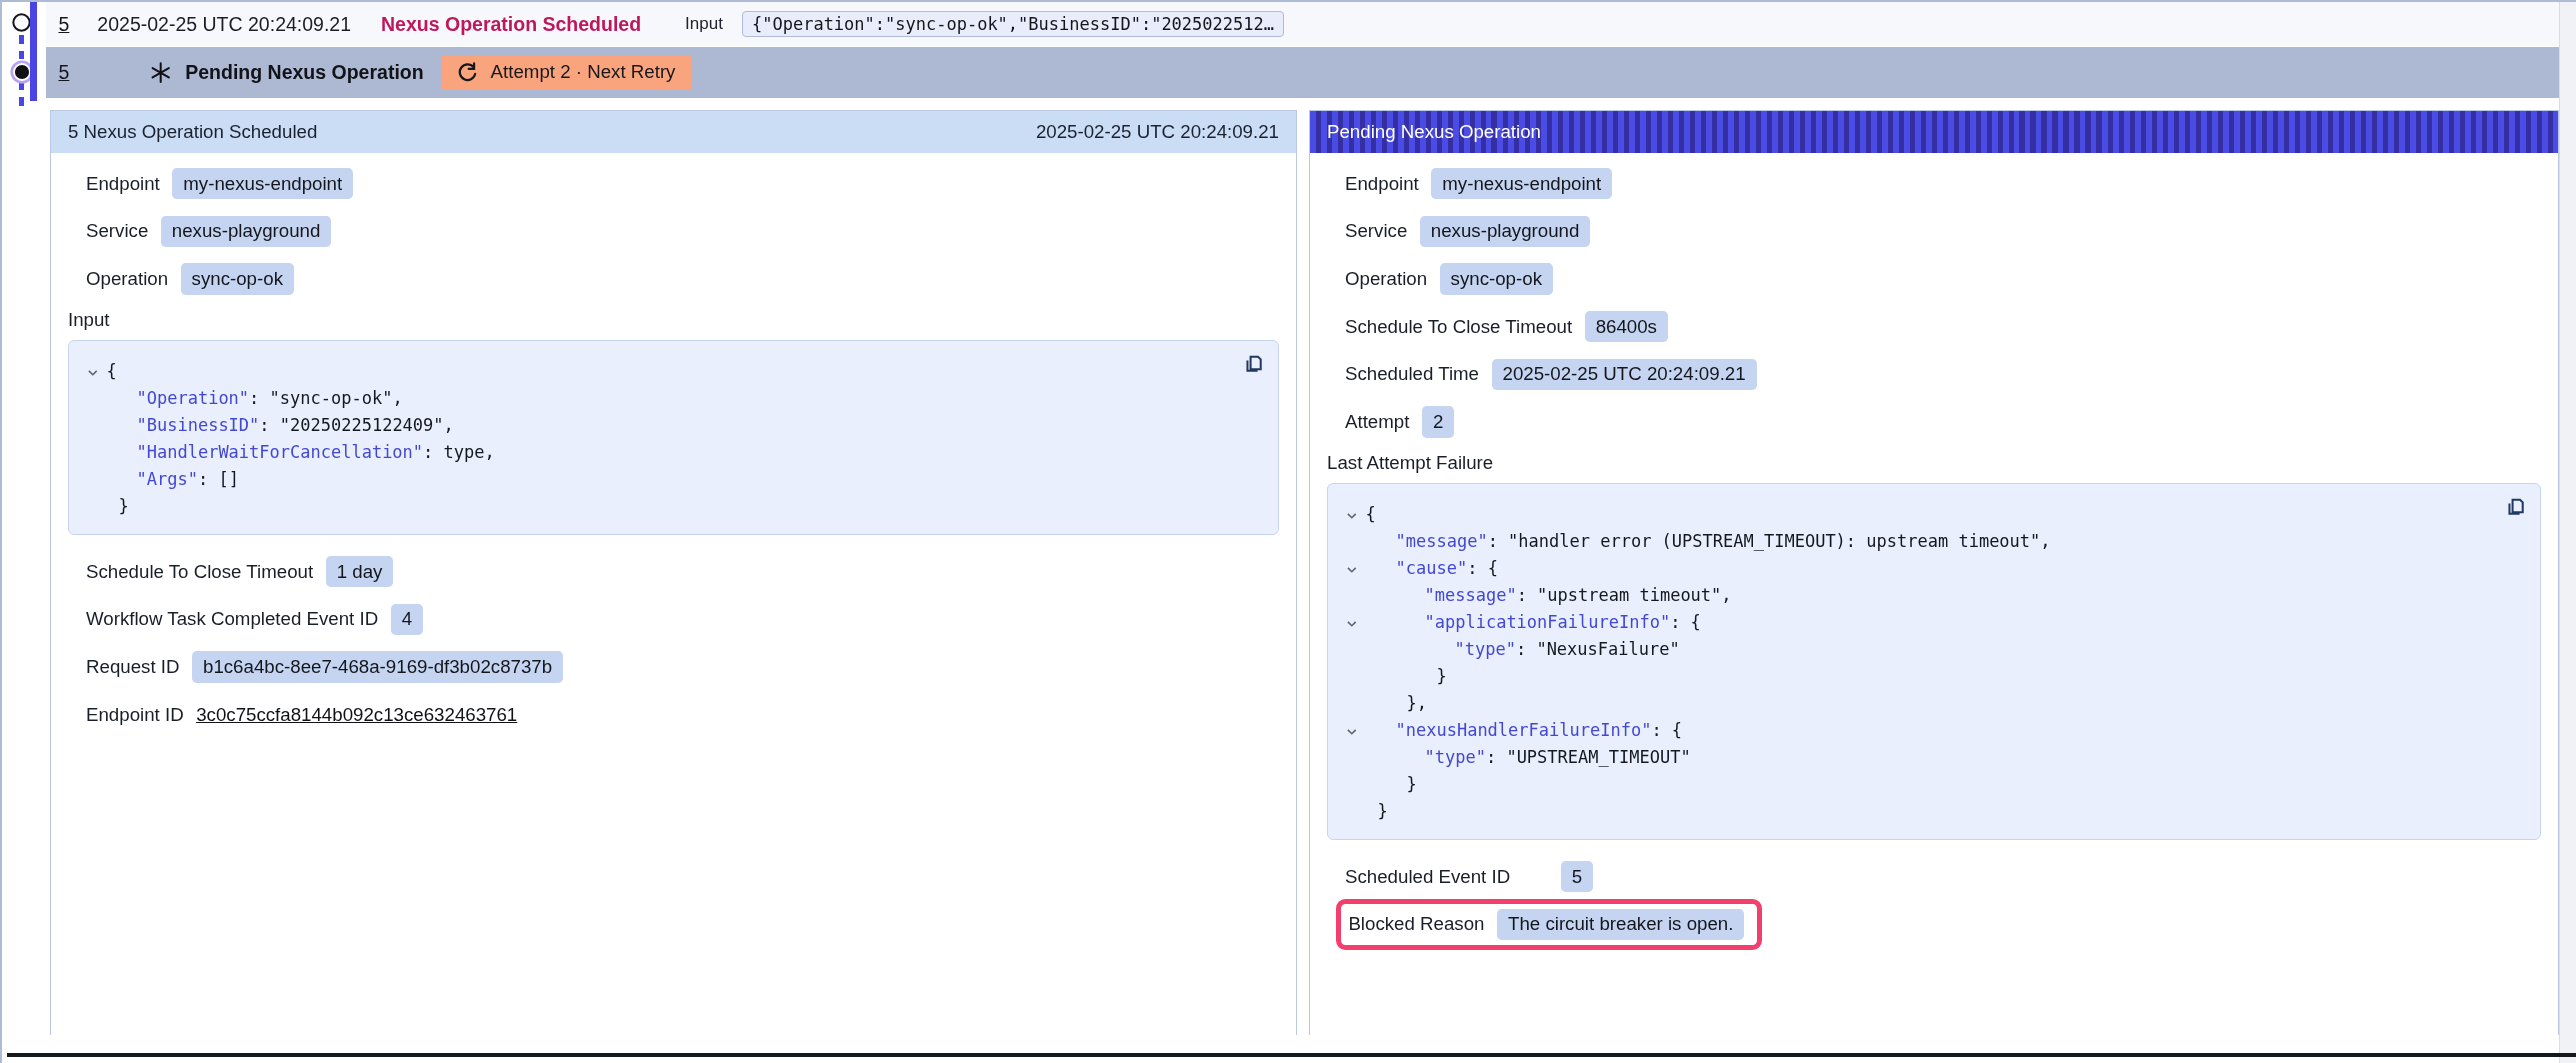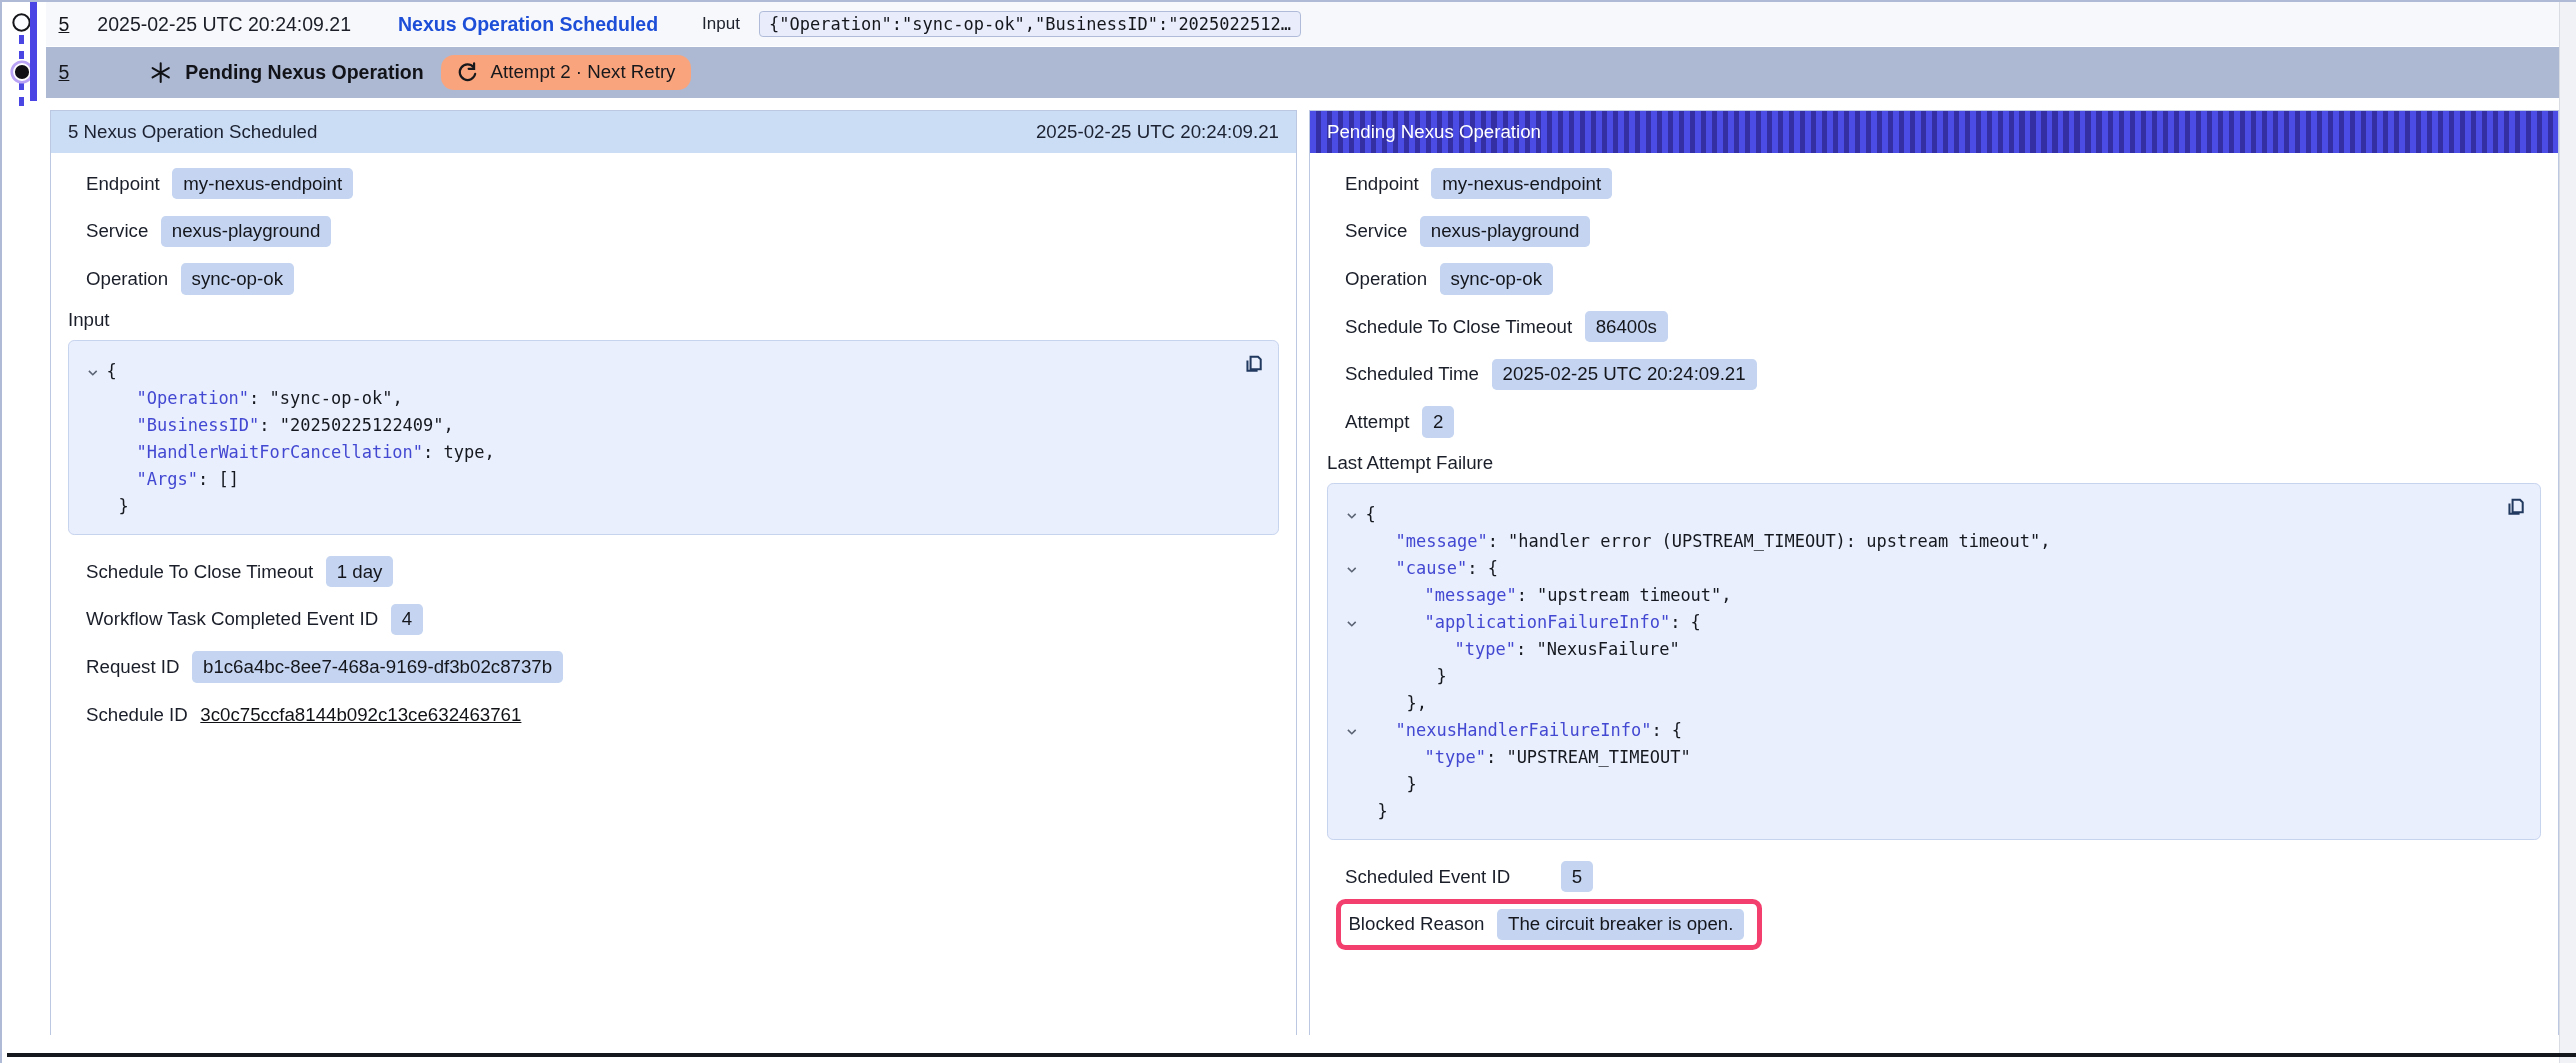--- a/index.html
+++ b/index.html
@@ -18,30 +18,30 @@
   .tl-circle1{position:absolute;left:9.4px;top:10px;}
   .tl-circle2{position:absolute;left:7px;top:57px;}
   .tl-dash{position:absolute;left:17px;top:33px;width:4.7px;height:78px;
     background:repeating-linear-gradient(180deg,#4A46E3 0 8.6px,transparent 8.6px 15.6px);}
 
   
   .row1{position:absolute;left:44px;top:0;right:17px;height:44px;background:#F7F8FB;display:flex;align-items:center;}
   .row2{position:absolute;left:44px;top:45px;right:17px;height:51px;background:var(--row-selected-bg);display:flex;align-items:center;}
   .ev-id{font-size:19.5px;color:#14161C;text-decoration:underline;margin-left:12.5px;cursor:pointer;}
   .ev-time{font-size:19.5px;margin-left:28px;color:#1B1E27;}
-  .ev-title{font-size:19.5px;font-weight:bold;margin-left:47px;color:#1d4ed8;}
+  .ev-title{font-size:19.5px;font-weight:bold;margin-left:30px;color:#be185d;}
   .input-label{font-size:17px;margin-left:44px;color:#20242E;}
   .input-chip{margin-left:18.7px;max-width:561px;white-space:nowrap;overflow:hidden;
     font-family:"DejaVu Sans Mono",monospace;font-size:17px;color:#14161C;
     background:#E9EDFB;border:1.6px solid #AFBBD9;border-radius:3.9px;padding:2.3px 9.4px;}
   .p-id{margin-left:12.5px;}
   .ast-icon{margin-left:80px;display:flex;align-items:center;}
   .p-title{font-size:19.5px;font-weight:bold;margin-left:12.5px;color:#111318;}
   .retry-badge{display:flex;align-items:center;gap:11px;margin-left:17px;background:var(--badge-orange);
-    border-radius:13px;padding:6.2px 15.6px;font-size:18.7px;color:#17181C;}
+    border-radius:0;padding:6.2px 15.6px;font-size:18.7px;color:#17181C;}
 
   
   .panel{position:absolute;top:108px;bottom:28px;background:#fff;border:1.6px solid #BCC8E2;border-bottom:none;box-sizing:border-box;}
   .panel-left{left:48px;width:1247px;}
   .panel-right{left:1307px;width:1250px;}
   .panel-header{height:42px;display:flex;align-items:center;justify-content:space-between;padding:0 17px;font-size:18.7px;}
   .panel-header.plain{background:var(--header-blue);color:#1B2130;}
   .panel-header.striped{background:repeating-linear-gradient(90deg,var(--stripe-light) 0 5.5px,var(--stripe-dark) 5.5px 11px);color:#fff;}
   .panel-body{padding:12.5px 17px 0 17px;}
 
@@ -172,21 +172,21 @@
         </div>
         <div class="detail-row">
           <span class="detail-label">Workflow Task Completed Event ID</span>
           <span class="chip">4</span>
         </div>
         <div class="detail-row">
           <span class="detail-label">Request ID</span>
           <span class="chip">b1c6a4bc-8ee7-468a-9169-df3b02c8737b</span>
         </div>
         <div class="detail-row">
-          <span class="detail-label">Schedule ID</span>
+          <span class="detail-label">Endpoint ID</span>
           <span class="link">3c0c75ccfa8144b092c13ce632463761</span>
         </div>
       </div>
   </div>
 
   <div class="panel panel-right">
     <div class="panel-header striped">
       <span>Pending Nexus Operation</span>
     </div>
     <div class="panel-body" id="right-rows">

